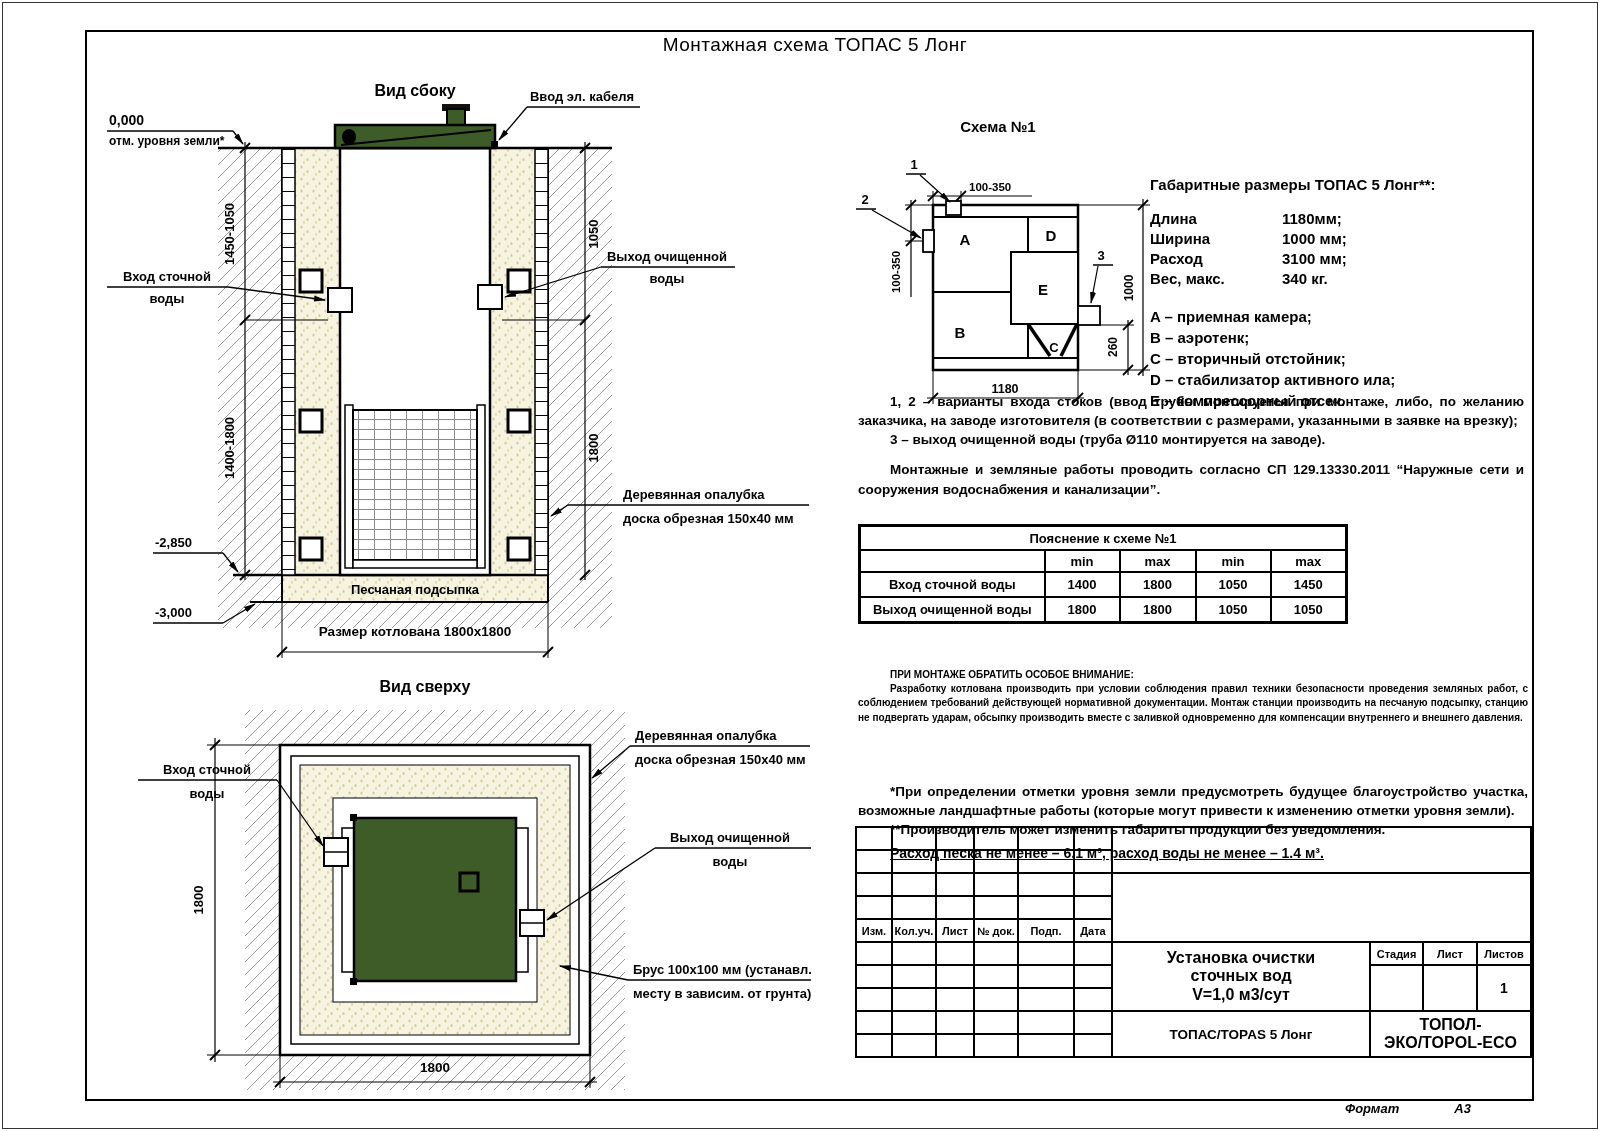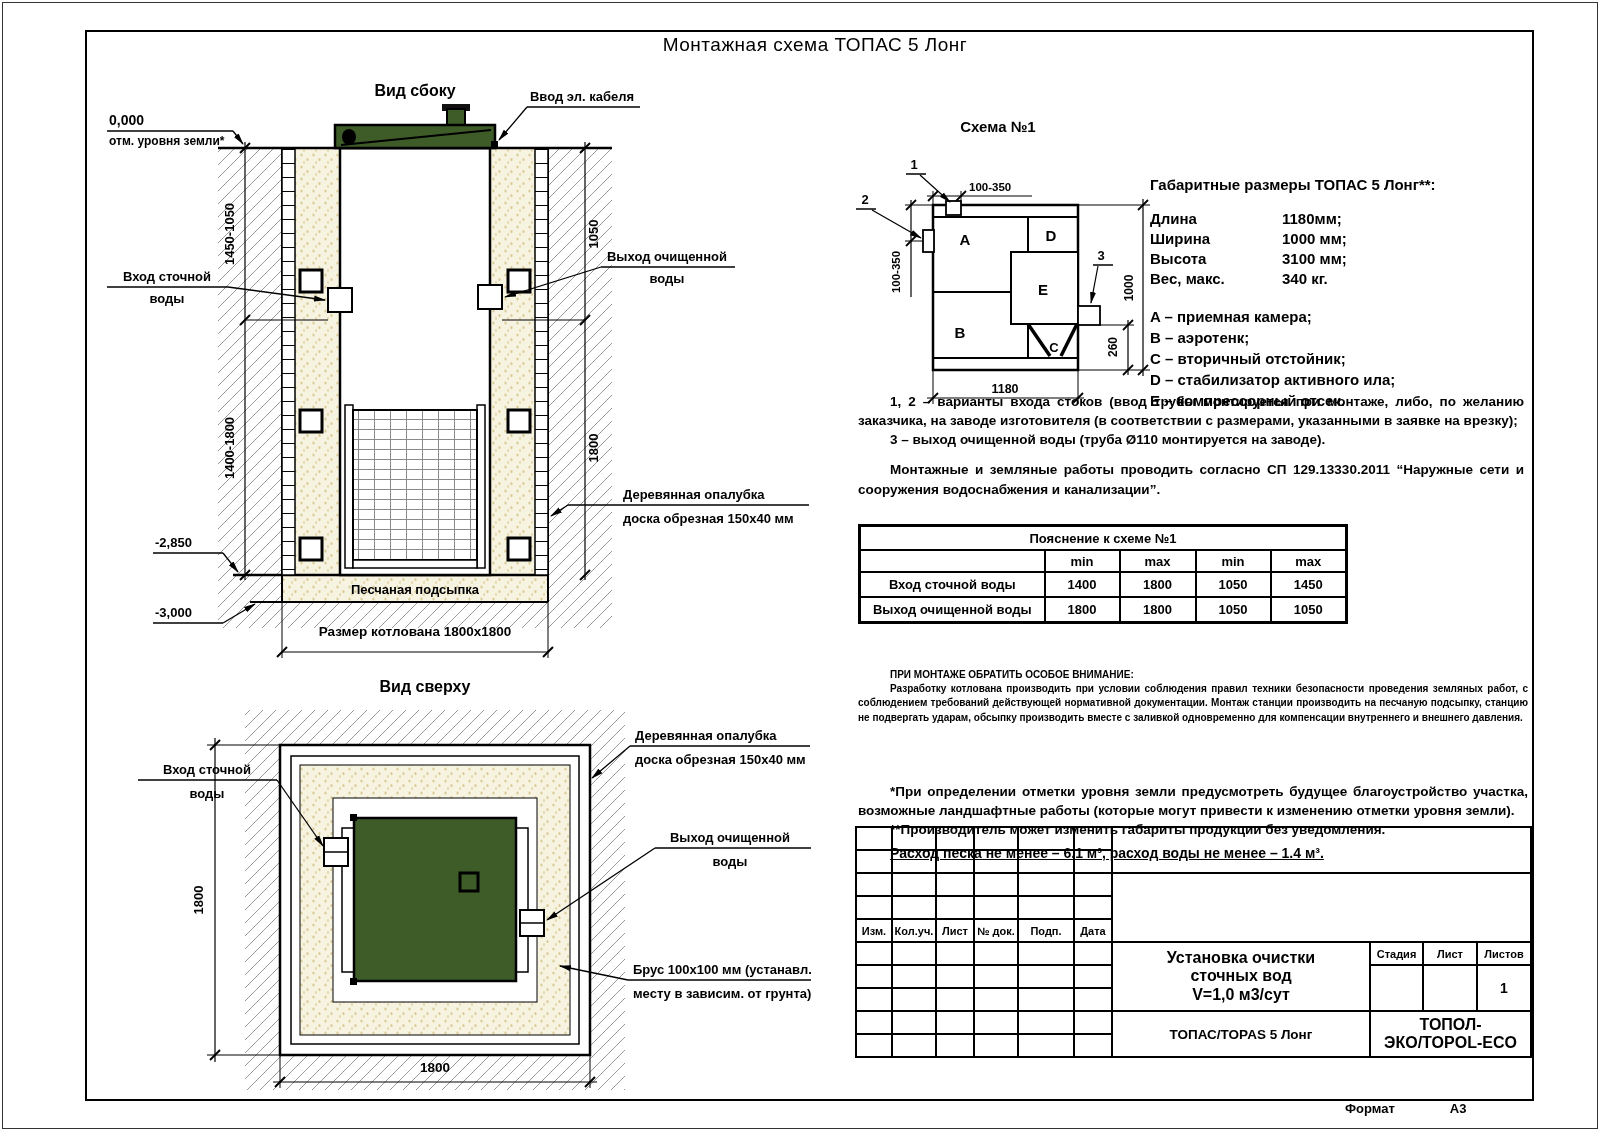--- a/index.html
+++ b/index.html
@@ -35,21 +35,21 @@
   .footnotes p{margin:0;text-indent:32px;}
   .consumption{left:890px;top:845px;font-size:14px;font-weight:bold;text-decoration:underline;}
   table.stamp{left:855px;top:826px;position:absolute;border-collapse:collapse;table-layout:fixed;border:2.5px solid #000;}
   table.stamp td{border:2px solid #000;height:21px;padding:0;font-weight:bold;text-align:center;vertical-align:middle;}
   table.stamp td.hdr{font-size:11px;}
   table.stamp td.doc{font-size:16px;line-height:1.15;}
   table.stamp td.shdr{font-size:11px;border-radius:6px;}
   table.stamp td.sval{font-size:14px;}
   table.stamp td.prod{font-size:13.5px;}
   table.stamp td.comp{font-size:16px;}
-  .format{left:1345px;top:1101px;width:180px;display:flex;font-size:13px;font-weight:bold;}
+  .format{left:1345px;top:1101px;width:180px;display:flex;font-size:13px;font-weight:bold;font-style:italic;}
   .format .fv{margin-left:55px;}
 </style>
 </head>
 <body>
 
 <div class="sheet">
   <div class="pageedge"></div>
   <div class="frame"></div>
   <div class="maintitle">Монтажная схема ТОПАС 5 Лонг</div>
 
@@ -342,21 +342,21 @@
     <div class="hd">Габаритные размеры ТОПАС 5 Лонг**:</div>
     <div class="row">
         <span class="lab">Длина</span>
         <span>1180мм;</span>
       </div>
     <div class="row">
         <span class="lab">Ширина</span>
         <span>1000 мм;</span>
       </div>
     <div class="row">
-        <span class="lab">Высота</span>
+        <span class="lab">Расход</span>
         <span>3100 мм;</span>
       </div>
     <div class="row">
         <span class="lab">Вес, макс.</span>
         <span>340 кг.</span>
       </div>
     <div class="legend">
       <div>A – приемная камера;</div>
       <div>B – аэротенк;</div>
       <div>C – вторичный отстойник;</div>

